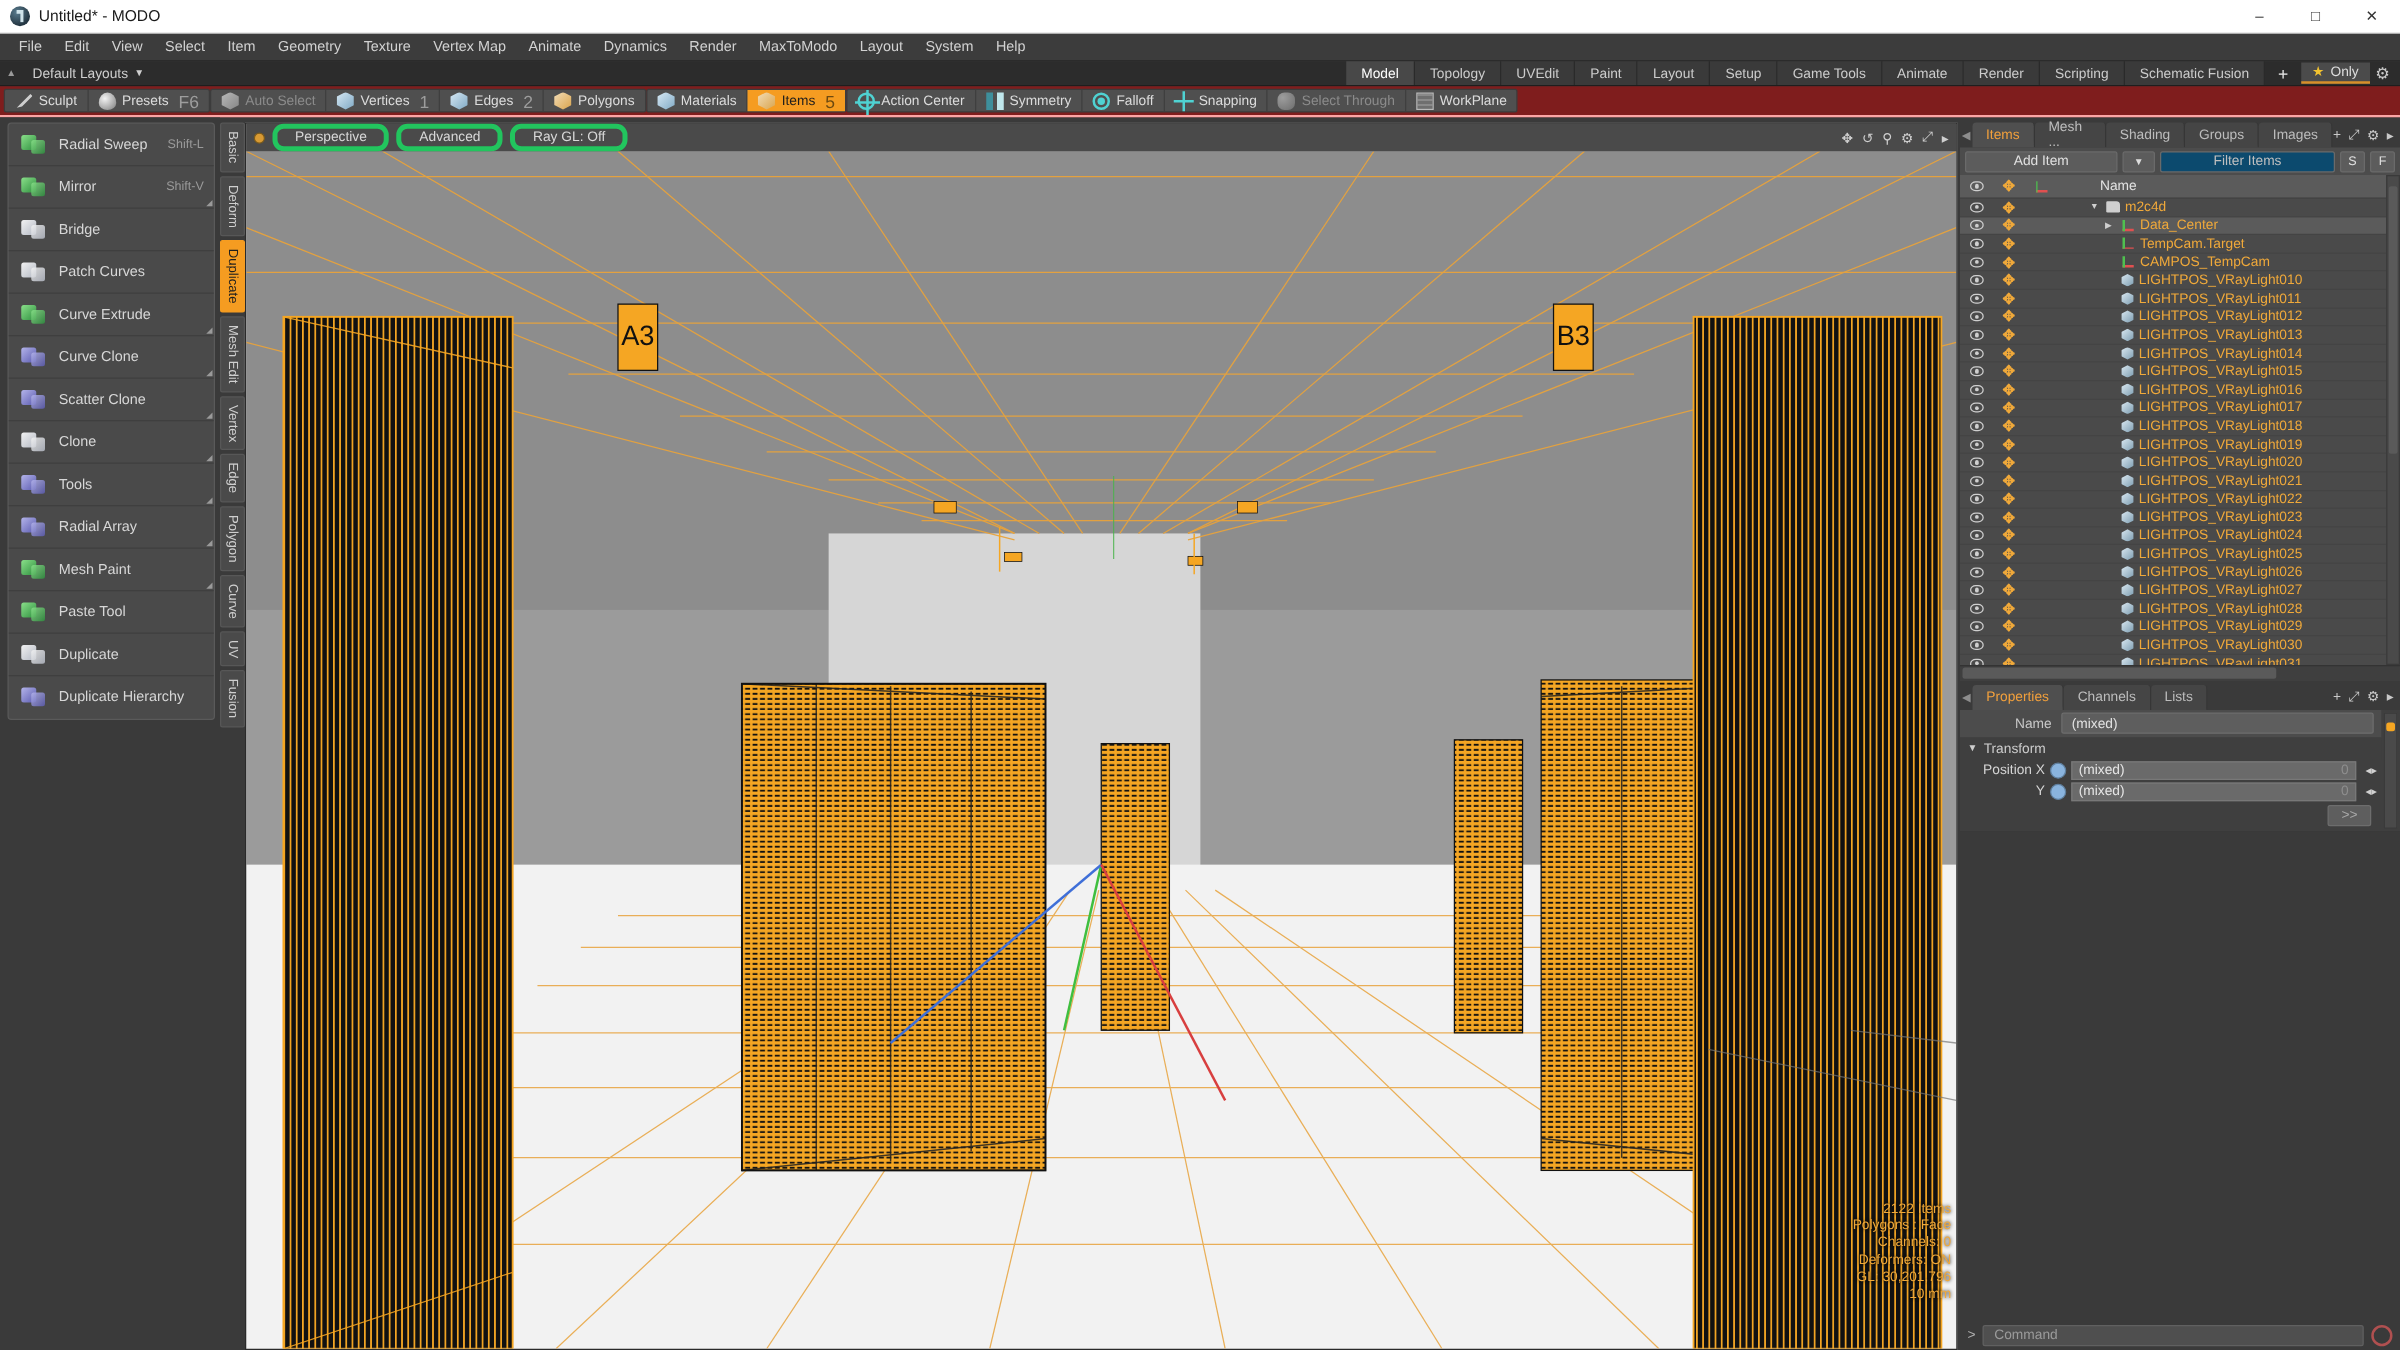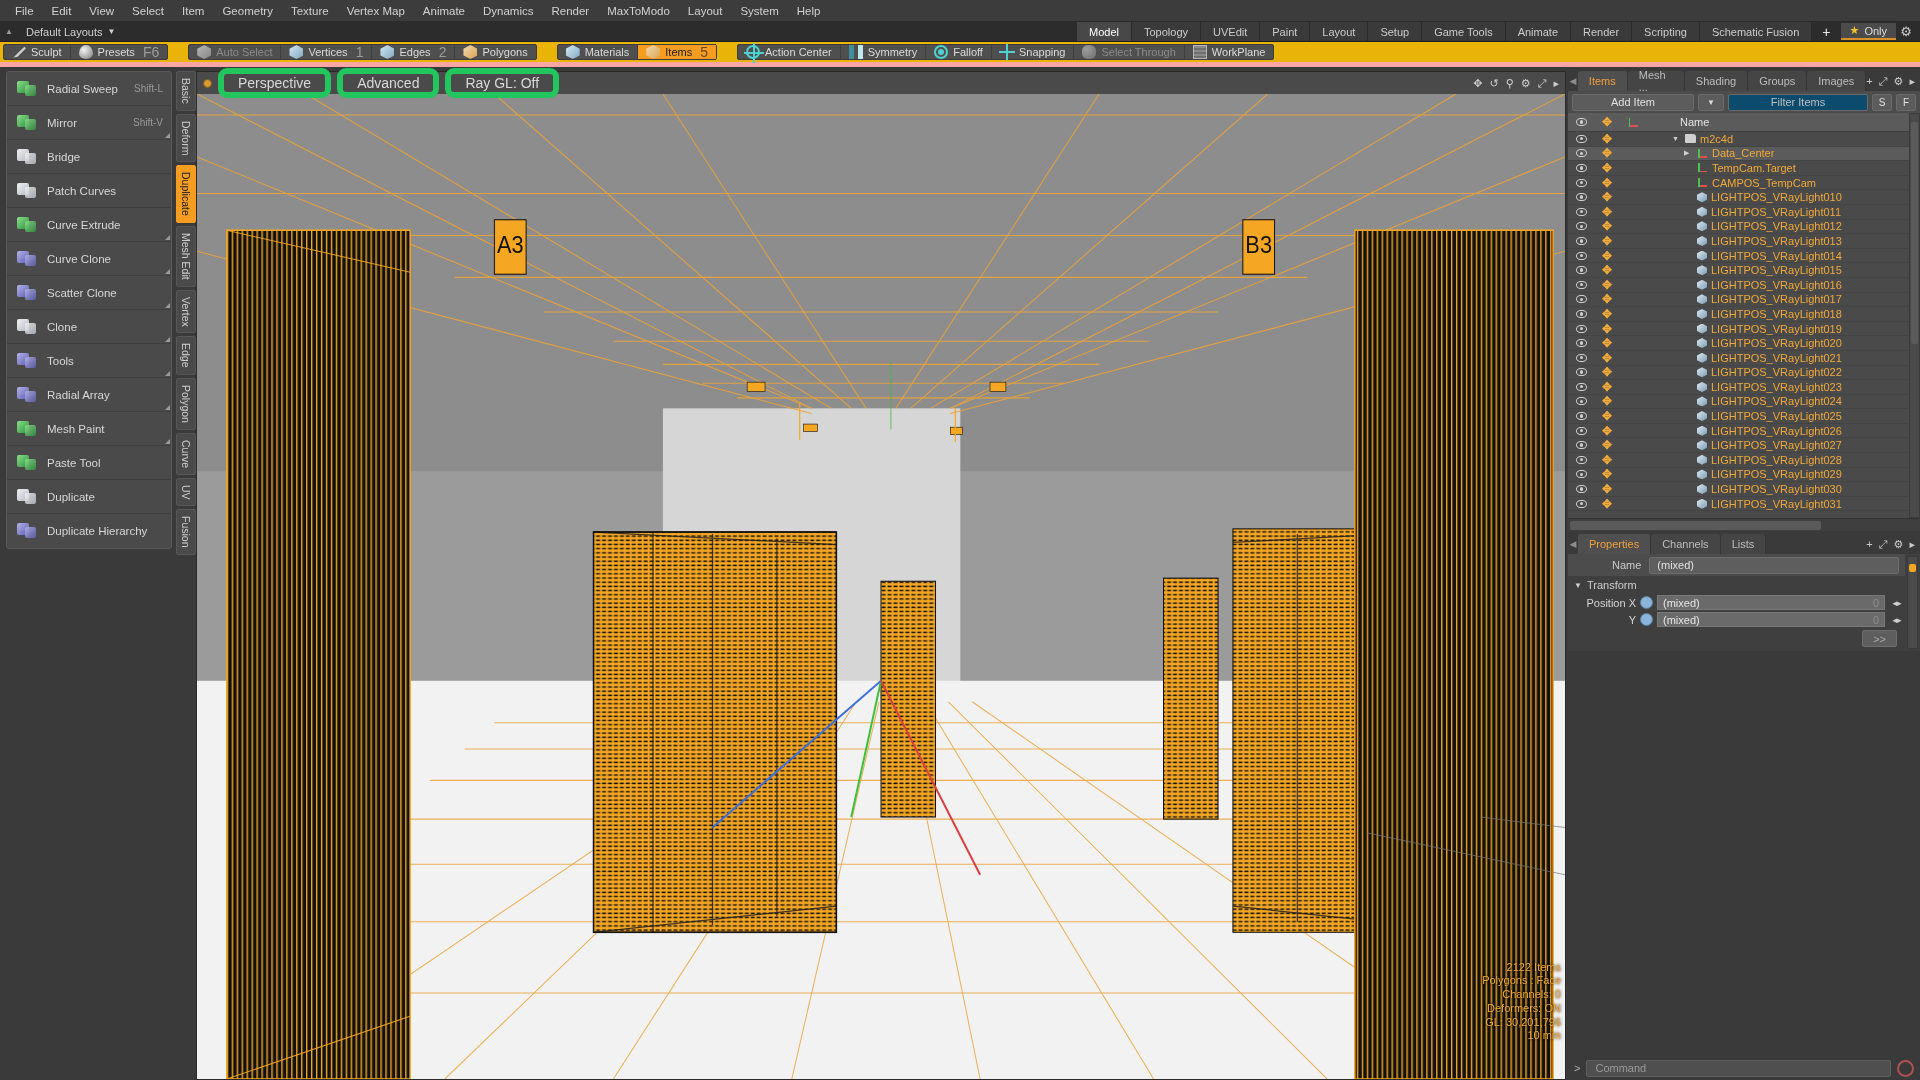--- a/index.html
+++ b/index.html
@@ -35,22 +35,22 @@
      background:#3a3a3a; border-right:1px solid #2a2a2a; white-space:nowrap; }
   .lr-tab.active { background:#484848; color:#fff; }
   .lr-plus { color:#e9e9e9; font-size:14px; padding:0 10px; display:flex; align-items:center; }
   .lr-right { display:flex; align-items:center; gap:0px; margin-left:auto; padding-right:4px; }
   .only-btn { display:flex; align-items:center; gap:5px; background:#4b4b4b; border-bottom:2px solid #d8902a;
      padding:1px 9px; font-size:11px; color:#ddd; }
   .only-btn .star { color:#f2c230; font-size:11px; }
   .gear { width:20px; text-align:center; color:#c9c9c9; font-size:13px; }
 
   
-  .modebar { height:25px; background:#eab308; display:flex; align-items:stretch; flex:0 0 25px;
-     border-bottom:5px solid #fca5a5; padding:2px 3px; gap:20px; }
+  .modebar { height:25px; background:#7f1d1d; display:flex; align-items:stretch; flex:0 0 25px;
+     border-bottom:2px solid #fca5a5; padding:2px 3px; gap:0; }
   .grp { display:flex; align-items:stretch; background:#4f4f4f; border:1px solid #3c3c3c; border-radius:2px; }
   .mbtn { display:flex; align-items:center; gap:5px; padding:0 8px; font-size:11px; color:#dcdcdc;
      border-right:1px solid #3f3f3f; white-space:nowrap; position:relative; }
   .mbtn:last-child { border-right:none; }
   .mbtn.dim { color:#8b8b8b; }
   .mbtn.sel { background:#f59c21; color:#1d1d1d; }
   .mbtn .num { font-size:14px; color:#9d9d9d; margin-left:3px; }
   .mbtn.sel .num { color:#6d4a10; }
   .ico { width:14px; height:14px; flex:0 0 14px; display:inline-block; position:relative; }
   .ico-cube { background:linear-gradient(135deg,#cfe0ea 0%,#9fb8c8 55%,#7d97a8 100%);
@@ -98,21 +98,21 @@
      display:flex; align-items:center; justify-content:center; }
   .vtab.active { background:#f59c21; color:#1f1f1f; border-color:#f59c21; }
   .leftwrap { display:flex; }
 
   
   .viewport { flex:1; position:relative; background:#9a9a9a; margin:4px 2px 0 0;
      border:1px solid #2a2a2a; min-width:0; display:flex; flex-direction:column; }
   .vp-header { height:22px; background:#4a4a4a; display:flex; align-items:center; gap:6px; padding:0 6px;
      position:relative; z-index:5; }
   .vp-dot { width:9px; height:9px; border-radius:50%; background:#d89a33; border:1px solid #7a5a1c; }
-  .vp-pill { font-size:14px; color:#d8d8d8; border:6px solid #22c55e; border-radius:9px; padding:1px 14px; }
+  .vp-pill { font-size:11px; color:#d8d8d8; border:4px solid #22c55e; border-radius:9px; padding:1px 14px; }
   .vp-hicons { margin-left:auto; display:flex; align-items:center; gap:7px; color:#cfcfcf; font-size:11px; }
   .vp-canvas { flex:1; position:relative; overflow:hidden; background:#9d9d9d; }
   .vp-stats { position:absolute; right:4px; bottom:36px; text-align:right; font-size:11px;
      color:#f0a93a; line-height:1.25; text-shadow:0 0 3px #000; z-index:4; }
   .statusbar { height:18px; background:#3a3a3a; display:flex; align-items:center; gap:6px;
      font-size:11px; color:#b8b8b8; padding-left:10px; flex:0 0 18px; }
   .statusbar .sval { color:#d8d8d8; }
 
   
   .rightpanel { width:352px; flex:0 0 352px; background:#3a3a3a; display:flex; flex-direction:column;
@@ -173,20 +173,29 @@
      display:flex; align-items:center; padding:0 8px; font-size:11px; color:#9b9b9b; }
   .cmdcircle { width:17px; height:17px; border-radius:50%; border:2px solid #b05050; }
   .vscroll { width:11px; background:#4a4a4a; border:1px solid #3a3a3a; position:relative; }
   .vscroll .vt { position:absolute; left:1px; right:1px; top:2%; height:55%; background:#5a5a5a; border-radius:2px; }
 </style>
 </head>
 <body>
 
 <div class="app">
 
+  <div class="titlebar">
+    <div class="tb-icon"></div>
+    <div class="tb-title">Untitled* - MODO</div>
+    <div class="tb-buttons">
+      <div class="tb-btn">–</div>
+      <div class="tb-btn">□</div>
+      <div class="tb-btn close">✕</div>
+    </div>
+  </div>
 
   <div class="menubar" id="menubar">
       <div class="mi">File</div>
       <div class="mi">Edit</div>
       <div class="mi">View</div>
       <div class="mi">Select</div>
       <div class="mi">Item</div>
       <div class="mi">Geometry</div>
       <div class="mi">Texture</div>
       <div class="mi">Vertex Map</div>

